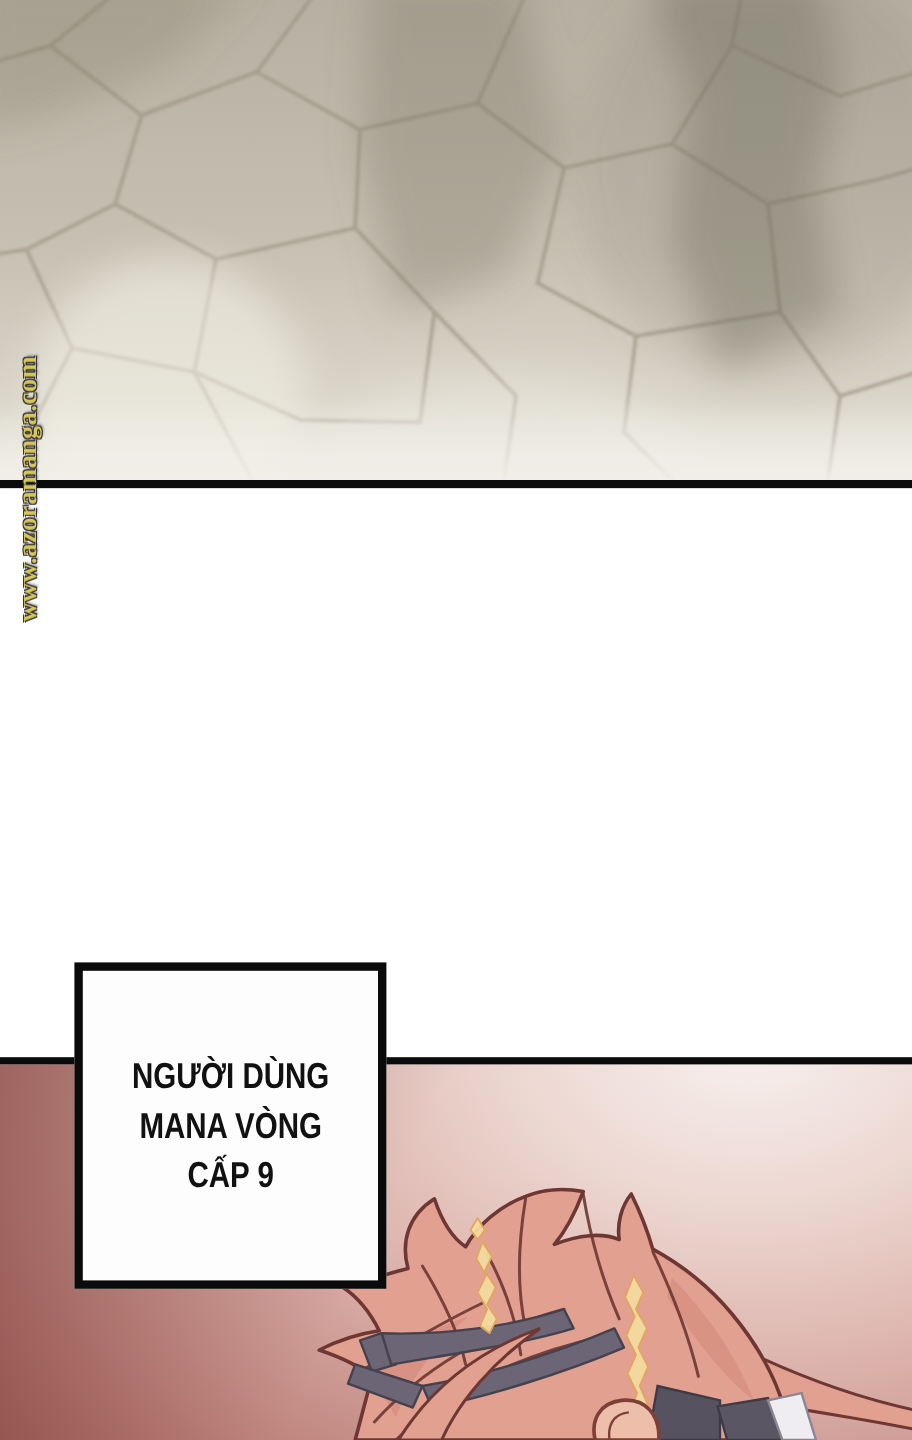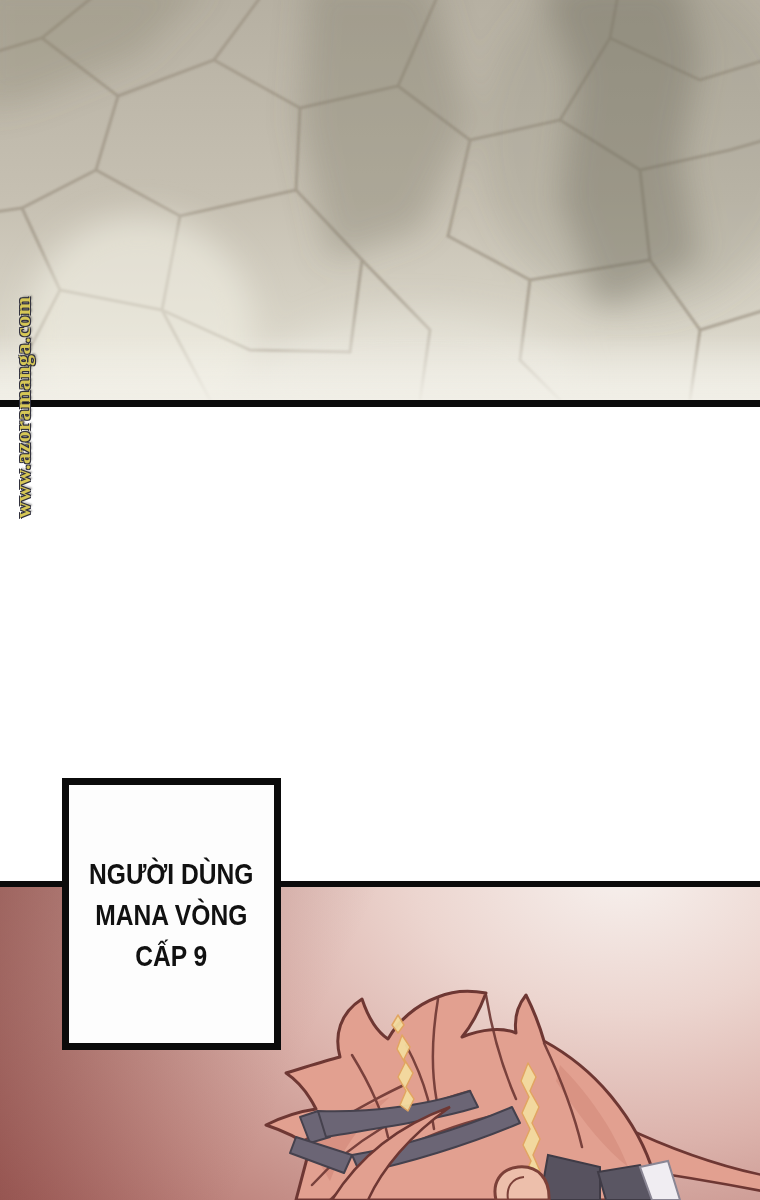--- a/index.html
+++ b/index.html
@@ -23,21 +23,21 @@
     border-top:6px solid var(--panel_line,#0b0b0b);box-sizing:border-box;
     background:
       linear-gradient(115deg, rgba(84,26,25,0.30) 0%, rgba(84,26,25,0.0) 42%),
       radial-gradient(1050px 720px at 82% -6%,
         var(--red_light,#f7f1ee) 0%, #ecd5cf 20%, #dcb3ac 38%,
         #c48d86 56%, #a96762 73%, #91504c 87%, var(--red_deep,#81423d) 100%);
   }
   .character-panel svg{display:block;position:absolute;left:0;top:0;}
   
   .dialogue-box{
-    position:absolute;left:62px;top:778px;width:219px;height:272px;
+    position:absolute;left:62px;top:802px;width:260px;height:272px;
     box-sizing:border-box;border:7px solid var(--panel_line,#0d0d0d);
     background:#fdfdfd;z-index:5;
     display:flex;align-items:center;justify-content:center;
   }
   .dialogue-text{
     transform:scaleX(0.82);transform-origin:center;
     text-align:center;color:var(--text_ink,#111111);
     font-weight:bold;font-size:30px;line-height:41px;letter-spacing:0px;
     white-space:nowrap;
   }

